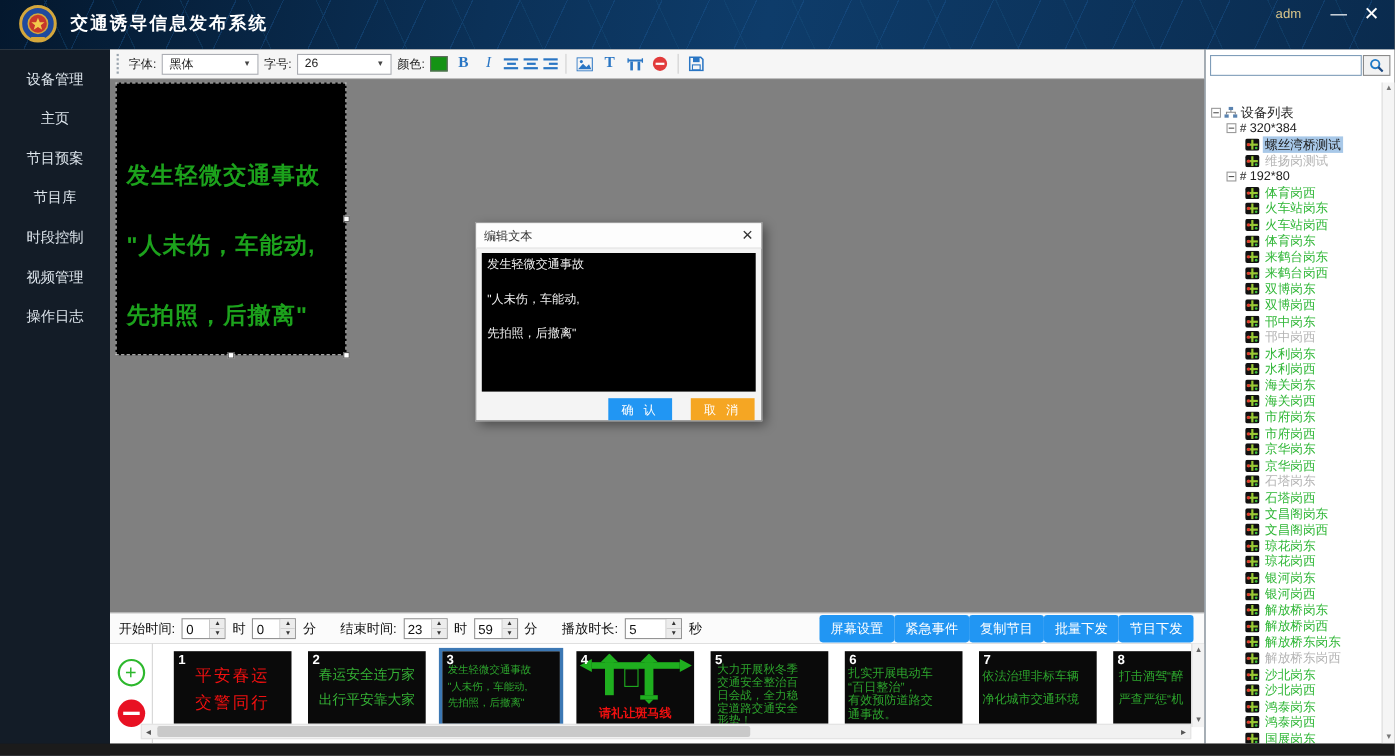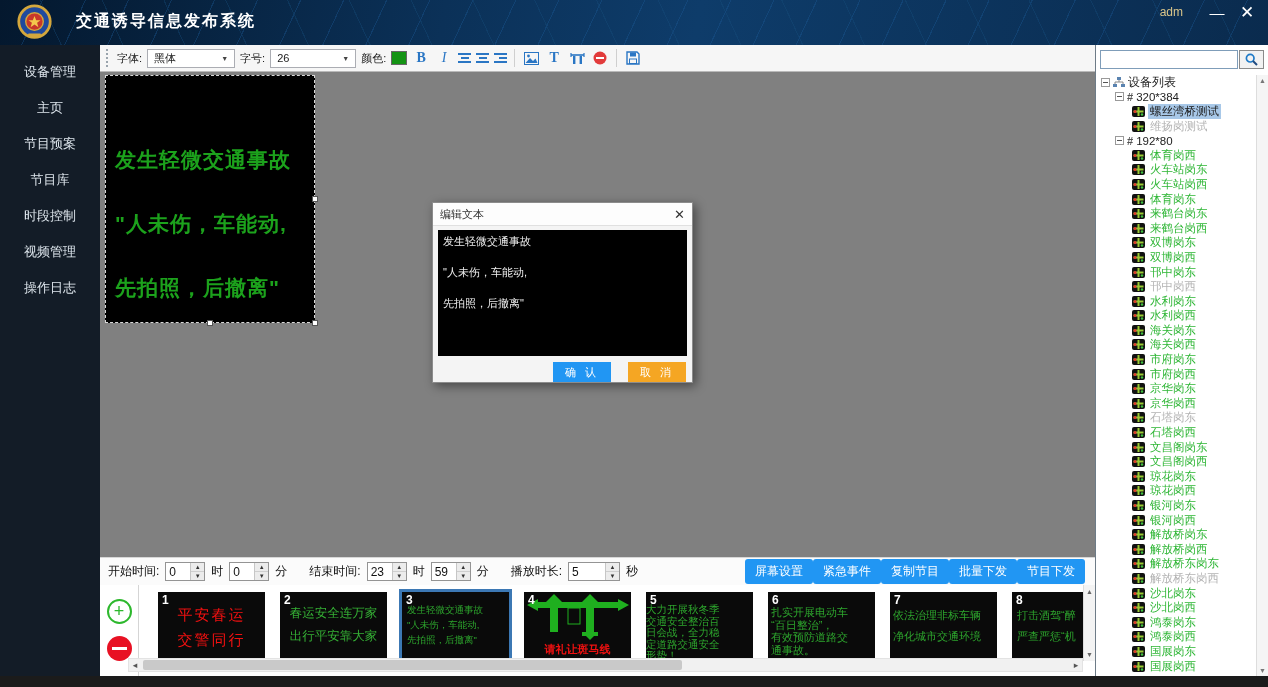--- a/index.html
+++ b/index.html
@@ -7,40 +7,40 @@
   .app{position:relative;width:1268px;height:687px;overflow:hidden;background:#808080;
        font-family:"Liberation Sans","DejaVu Sans",sans-serif;-webkit-font-smoothing:antialiased;}
 
   
   .hdr{position:absolute;left:0;top:0;width:1268px;height:45px;
        background:linear-gradient(100deg,#04182e 0%,#0b3158 35%,#0e3c6a 55%,#0a2b4e 100%);overflow:hidden;}
   .hdr .mesh{position:absolute;inset:0;opacity:.35;
        background:repeating-linear-gradient(115deg,transparent 0 38px,#1d5d9b 38px 39px),
                   repeating-linear-gradient(65deg,transparent 0 55px,#17507f 55px 56px);}
   .badge{position:absolute;left:16px;top:4px;width:37px;height:37px;}
-  .hdr-title{position:absolute;left:76px;top:11px;color:#fff;font-size:16px;font-weight:bold;letter-spacing:2px;}
+  .hdr-title{position:absolute;left:64px;top:11px;color:#fff;font-size:16px;font-weight:bold;letter-spacing:2px;}
   .hdr-user{position:absolute;right:85px;top:5px;color:#d9c58a;font-size:12px;}
   .win-btn{position:absolute;top:2px;color:#fff;font-size:15px;width:26px;height:22px;text-align:center;line-height:22px;cursor:pointer;}
   .win-min{right:38px;} .win-close{right:8px;font-size:17px;}
 
   
   .sidebar{position:absolute;left:0;top:45px;bottom:0;width:100px;background:#131c27;padding-top:9px;}
   .side-item{height:36px;line-height:36px;text-align:center;color:#dde5ec;font-size:13px;cursor:pointer;}
   .side-item[data-active="true"]{background:#009e8e;color:#fff;}
 
   
   .rpanel{position:absolute;left:1095px;top:45px;bottom:11px;width:173px;background:#fff;border-left:1px solid #6d7b87;}
   .search-row{display:flex;padding:5px 3px 4px 4px;}
   .search-input{width:138px;height:19px;border:1px solid #7f9db9;font-size:11px;padding:0 3px;background:#fff;}
   .search-btn{width:25px;height:19px;margin-left:1px;border:1px solid #8a8a8a;background:#f2f2f2;display:flex;align-items:center;justify-content:center;cursor:pointer;padding:0;}
   .tree{position:absolute;left:0;right:12px;top:30px;bottom:0;overflow:hidden;font-size:11.5px;color:#222;}
   .trow{display:flex;align-items:center;height:14.6px;white-space:nowrap;cursor:pointer;}
   .trow .exp{width:9px;height:9px;border:1px solid #9a9a9a;background:#fff;margin:0 3px 0 0;position:relative;flex:0 0 auto;}
   .trow .exp::before{content:"";position:absolute;left:1px;right:1px;top:3px;height:1px;background:#555;}
-  .t-root{padding-left:5px;font-size:12px;}
+  .t-root{padding-left:5px;font-size:12px;margin-top:20px;}
   .t-group{padding-left:19px;}
   .hashico{color:#555;font-weight:bold;margin-right:3px;font-size:11px;}
   .t-leaf{padding-left:36px;}
   .leafico{margin-right:3px;flex:0 0 auto;}
   .leaf-name{padding:0 2px;}
   .t-leaf[data-state="online"] .leaf-name{color:#2eb635;}
   .t-leaf[data-state="offline"] .leaf-name{color:#b3b3b3;}
   .t-leaf[data-state="selected"] .leaf-name{background:#a8c8e8;color:#1c1c1c;}
   .tree-sb{position:absolute;right:0;top:30px;bottom:0;width:12px;background:#f5f5f5;border-left:1px solid #ddd;
            display:flex;flex-direction:column;justify-content:space-between;align-items:center;color:#777;font-size:7px;padding:2px 0;}
@@ -355,21 +355,21 @@
               <polygon points="62,42 70,42 66,46" fill="#1faf1f"></polygon>
             </svg>
             <div class="tlines" style="color:#f01010;font-size:11px;line-height:15px;font-weight:bold;">
 
             <div class="tline">请礼让斑马线</div>
             </div>
           </div>
           <div class="thumb" data-sel="false" data-kind="text">
             <span class="tnum">5</span>
 
-            <div class="tlines" style="color:#2da52d;font-size:10.5px;line-height:11.5px;text-align:left;padding-left:0;padding-top:12px;">
+            <div class="tlines" style="color:#2da52d;font-size:10.5px;line-height:11.5px;text-align:left;padding-left:6px;padding-top:12px;">
 
             <div class="tline">大力开展秋冬季</div>
               <div class="tline">交通安全整治百</div>
               <div class="tline">日会战，全力稳</div>
               <div class="tline">定道路交通安全</div>
               <div class="tline">形势！</div>
             </div>
           </div>
           <div class="thumb" data-sel="false" data-kind="text">
             <span class="tnum">6</span>

